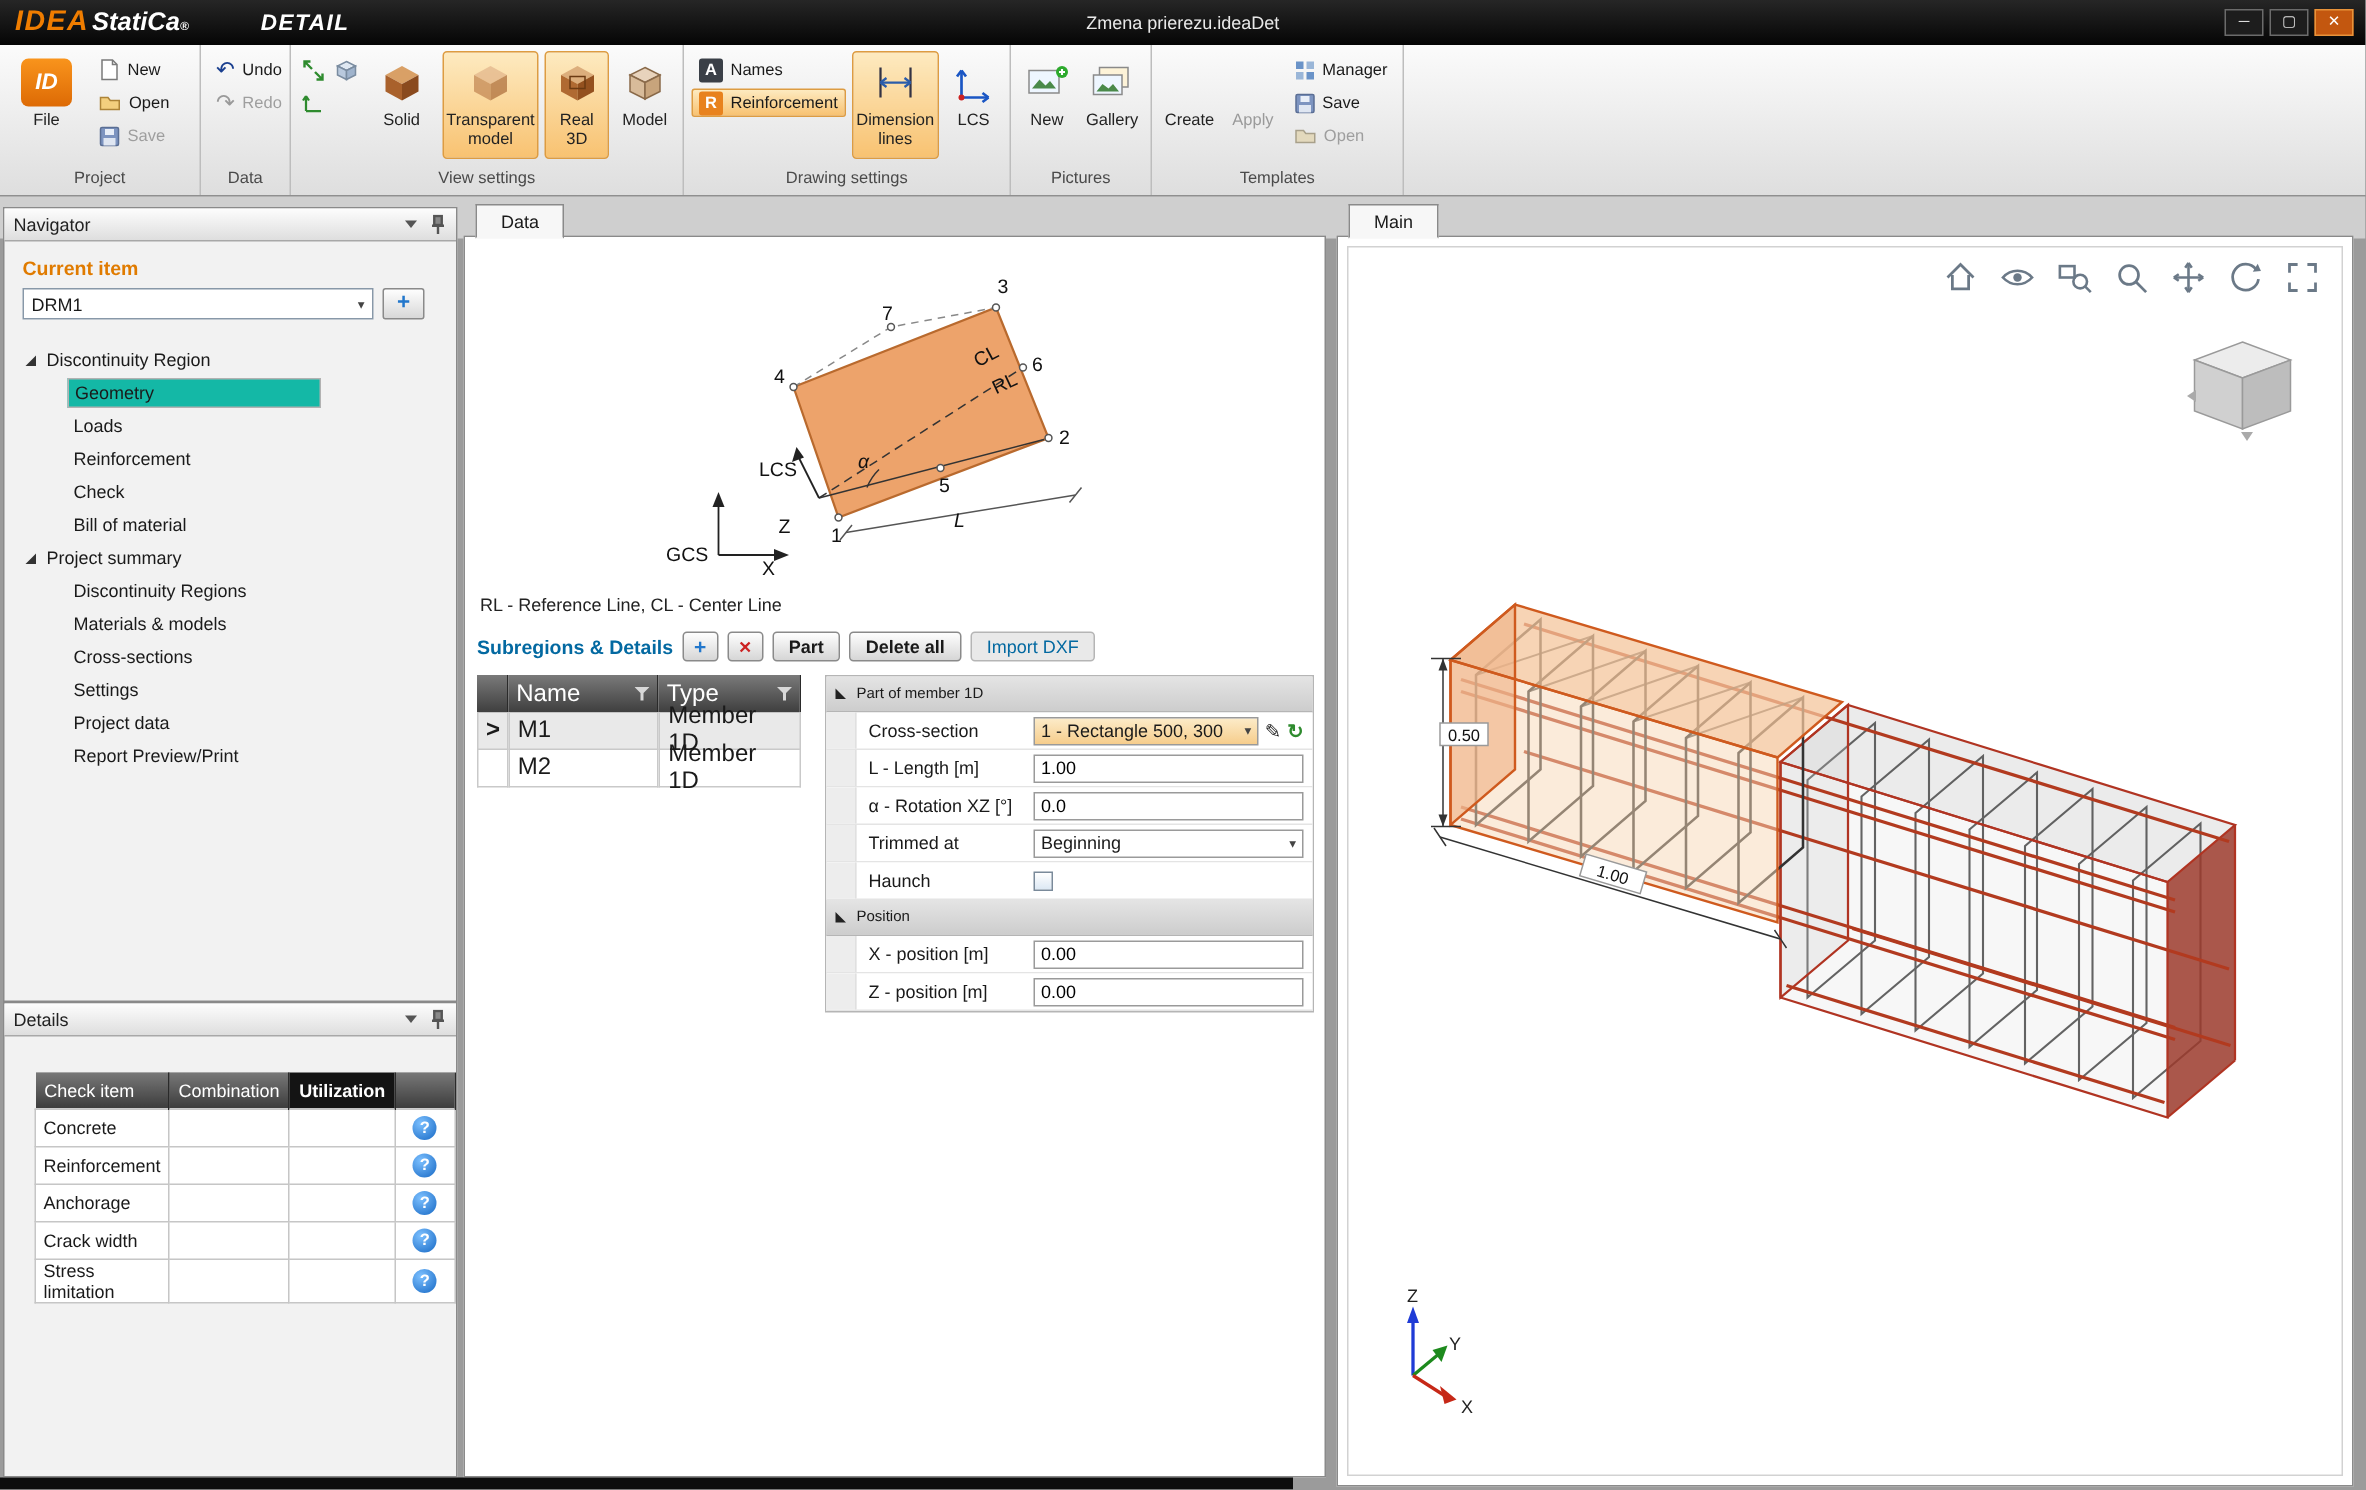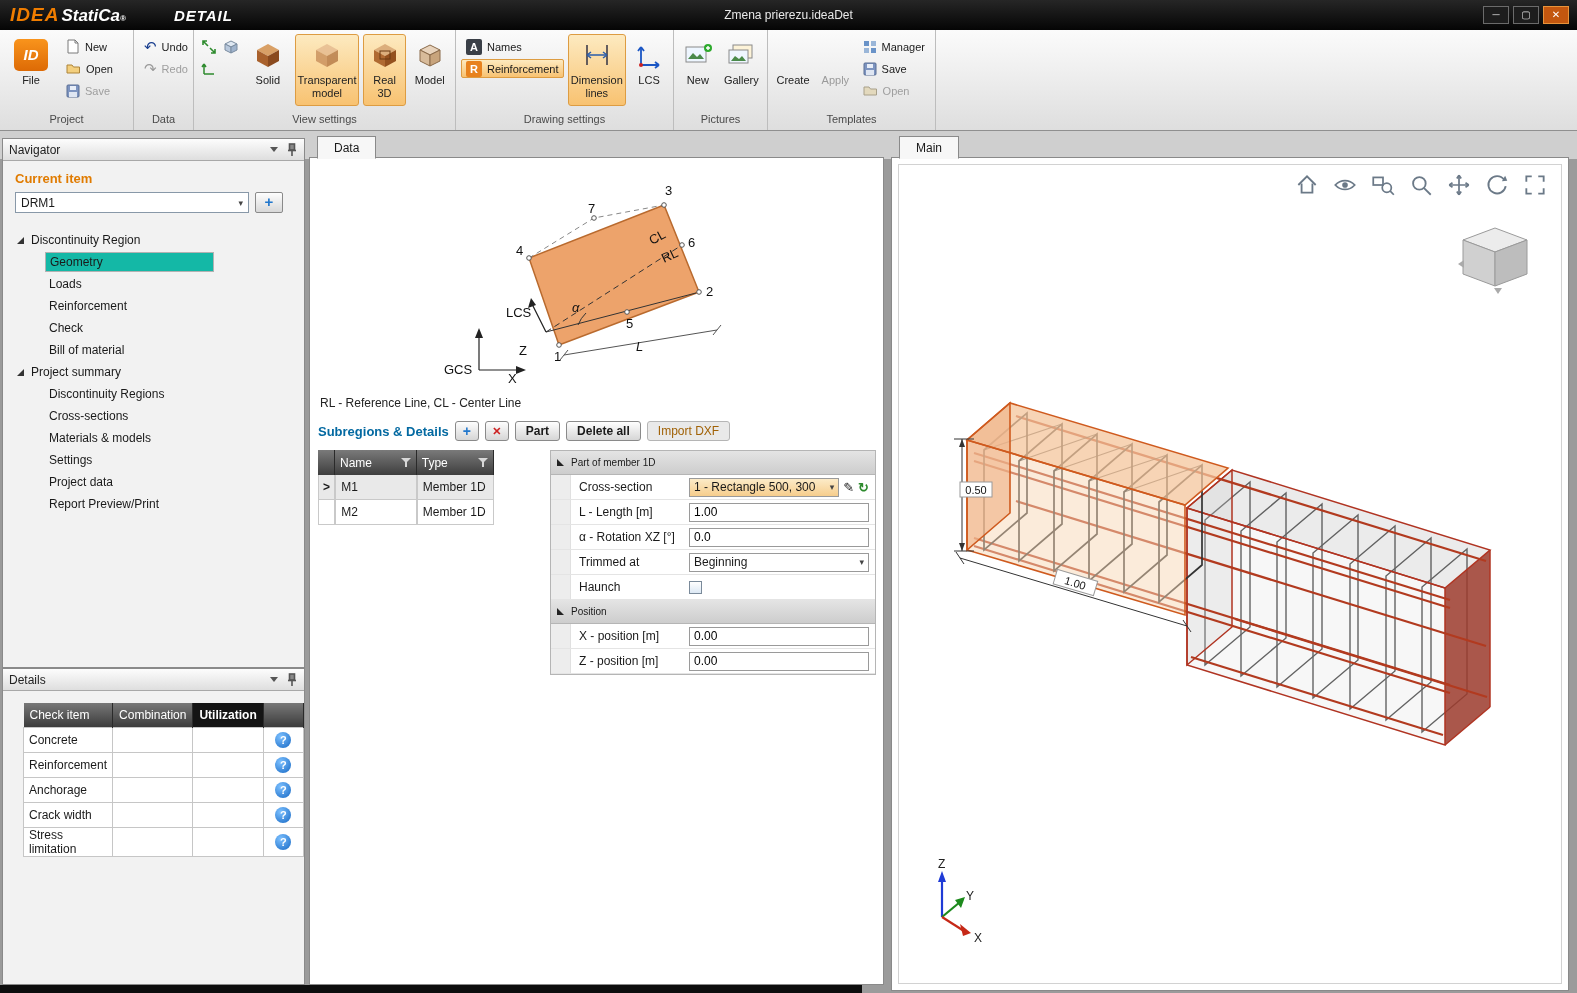--- a/index.html
+++ b/index.html
@@ -54,36 +54,36 @@
   .dd .arr { margin-left:auto; font-size:9px; color:#444; }
   .plus-btn { width:28px; height:21px; margin-left:6px; background:linear-gradient(#fefefe,#d8d8d8); border:1px solid #8a8a8a; border-radius:2px; color:#2277cc; font-weight:900; font-size:15px; line-height:17px; text-align:center; cursor:pointer; }
   .tree { margin-top:16px; }
   .tnode { display:flex; align-items:center; height:22px; cursor:pointer; }
   .texp { width:0; height:0; border-bottom:7px solid #333; border-left:7px solid transparent; margin:0 7px 0 14px; }
   .tlabel { font-size:12px; }
   .tchild { height:22px; display:flex; align-items:center; padding-left:46px; cursor:pointer; }
   .tchild.selected .tlabel { background:#14b8a6; border:1px solid #b2b2b2; padding:2px 110px 2px 4px; margin-left:-4px; }
 
   
-  .dtable { margin:12px 0 0 20px; border-collapse:collapse; font-size:12px; }
+  .dtable { margin:24px 0 0 20px; border-collapse:collapse; font-size:12px; }
   .dtable th { background:linear-gradient(#787878,#3c3c3c); color:#fff; font-weight:normal; height:24px; padding:0 6px; text-align:left; border-right:1px solid #2a2a2a; }
   .dtable th.black { background:#141414; font-weight:bold; }
   .dtable td { height:25px; border:1px solid #c6c6c6; background:#fff; padding:0 5px; }
   .help-ic { display:inline-block; width:16px; height:16px; border-radius:50%; background:radial-gradient(circle at 35% 30%, #7cc0ff, #1668c4); color:#fff; font-size:11px; font-weight:bold; text-align:center; line-height:16px; cursor:pointer; }
 
   
   .caption { position:absolute; left:10px; top:238px; font-size:12px; color:#222; }
   .sr-bar { position:absolute; left:8px; top:262px; right:8px; height:22px; display:flex; align-items:center; gap:6px; }
   .sr-title { color:#0369a1; font-weight:bold; font-size:13px; margin-right:0; }
   .btn { height:20px; padding:0 10px; background:linear-gradient(#fefefe,#d6d6d6); border:1px solid #8a8a8a; border-radius:3px; font-size:12px; font-weight:bold; cursor:pointer; display:flex; align-items:center; }
   .btn.small { width:24px; padding:0; justify-content:center; }
   .btn.plus { color:#2277cc; font-size:14px; font-weight:900; }
   .btn.del { color:#cc2222; font-size:11px; font-weight:900; }
-  .btn.disabled { color:#a16207; font-weight:normal; background:#e9e9e9; border-color:#b5b5b5; cursor:default; }
-  .sr-table { position:absolute; left:8px; top:292px; width:176px; font-size:12px; }
+  .btn.disabled { color:#0369a1; font-weight:normal; background:#e9e9e9; border-color:#b5b5b5; cursor:default; }
+  .sr-table { position:absolute; left:8px; top:292px; width:216px; font-size:16px; }
   .sr-hrow, .sr-row { display:flex; }
   .sr-hcell { background:linear-gradient(#7a7a7a,#3e3e3e); color:#fff; height:25px; display:flex; align-items:center; padding:0 5px; border-right:1px solid #2a2a2a; }
   .sr-cell { height:25px; display:flex; align-items:center; padding:0 5px; border:1px solid #c9c9c9; border-top:none; background:#fff; }
   .gut { width:22px; padding:0; justify-content:center; }
   .cname { width:104px; }
   .ctype { width:98px; }
   .sr-row.selected .sr-cell { background:#e9e9e9; }
   .funnel { margin-left:auto; }
   
   .pg { position:absolute; left:240px; top:292px; width:326px; border:1px solid #b5b5b5; font-size:12px; background:#fff; }
@@ -396,24 +396,24 @@
         <span class="tlabel">Bill of material</span>
       </div>
     <div class="tnode">
       <span class="texp"></span>
       <span class="tlabel">Project summary</span>
     </div>
     <div class="tchild">
         <span class="tlabel">Discontinuity Regions</span>
       </div>
     <div class="tchild">
+        <span class="tlabel">Materials &amp; models</span>
+      </div>
+    <div class="tchild">
         <span class="tlabel">Cross-sections</span>
-      </div>
-    <div class="tchild">
-        <span class="tlabel">Materials &amp; models</span>
       </div>
     <div class="tchild">
         <span class="tlabel">Settings</span>
       </div>
     <div class="tchild">
         <span class="tlabel">Project data</span>
       </div>
     <div class="tchild">
         <span class="tlabel">Report Preview/Print</span>
       </div>

